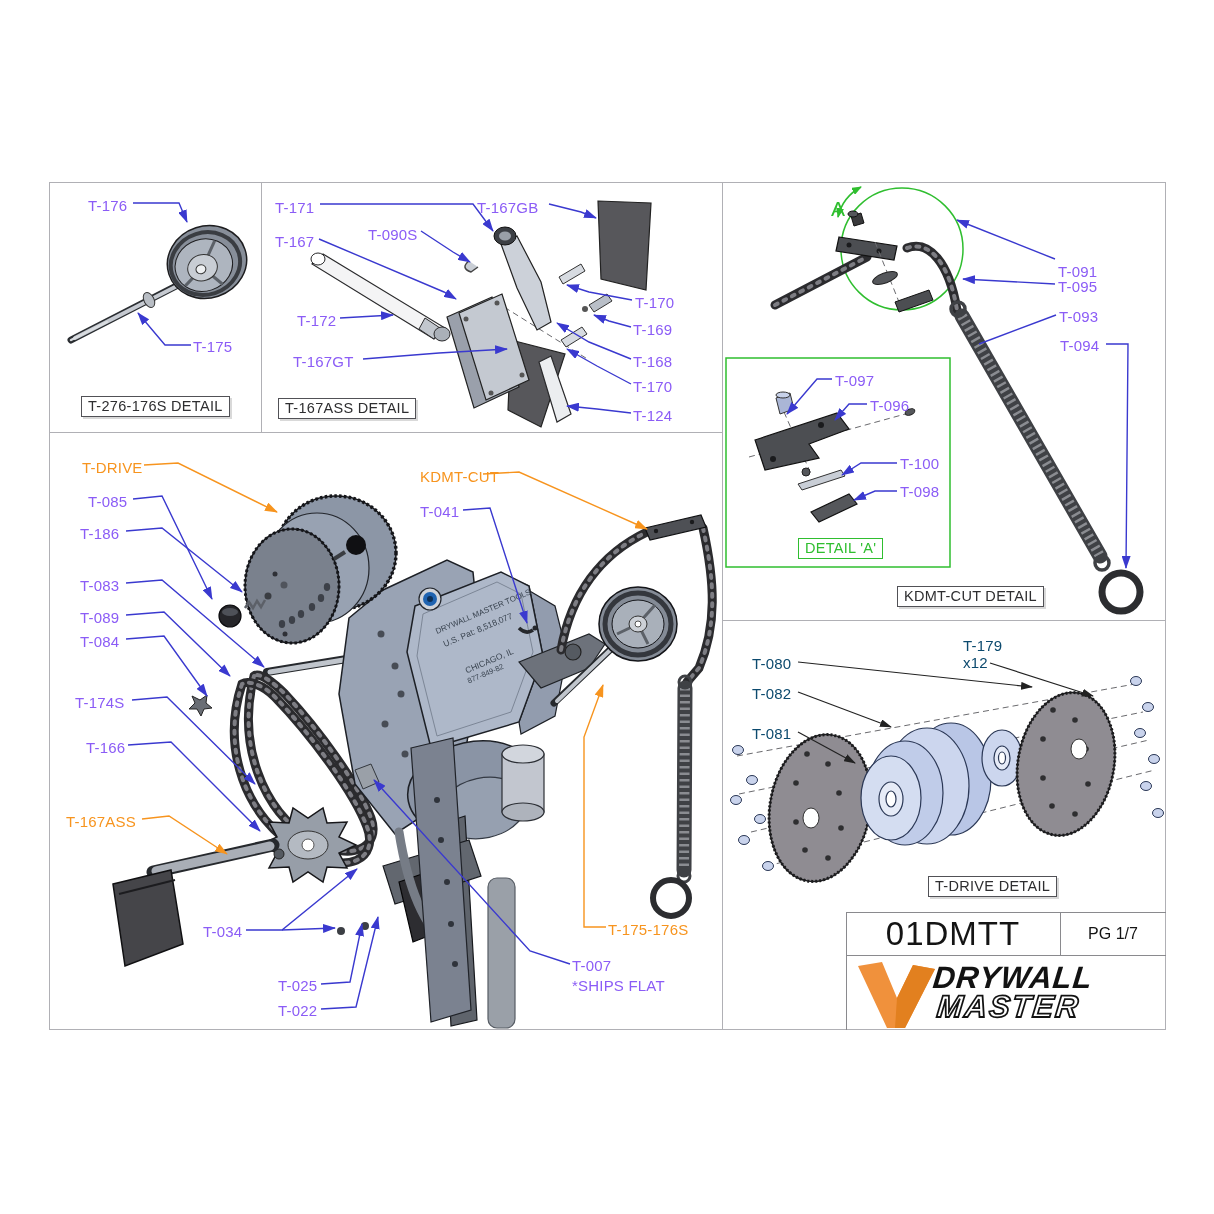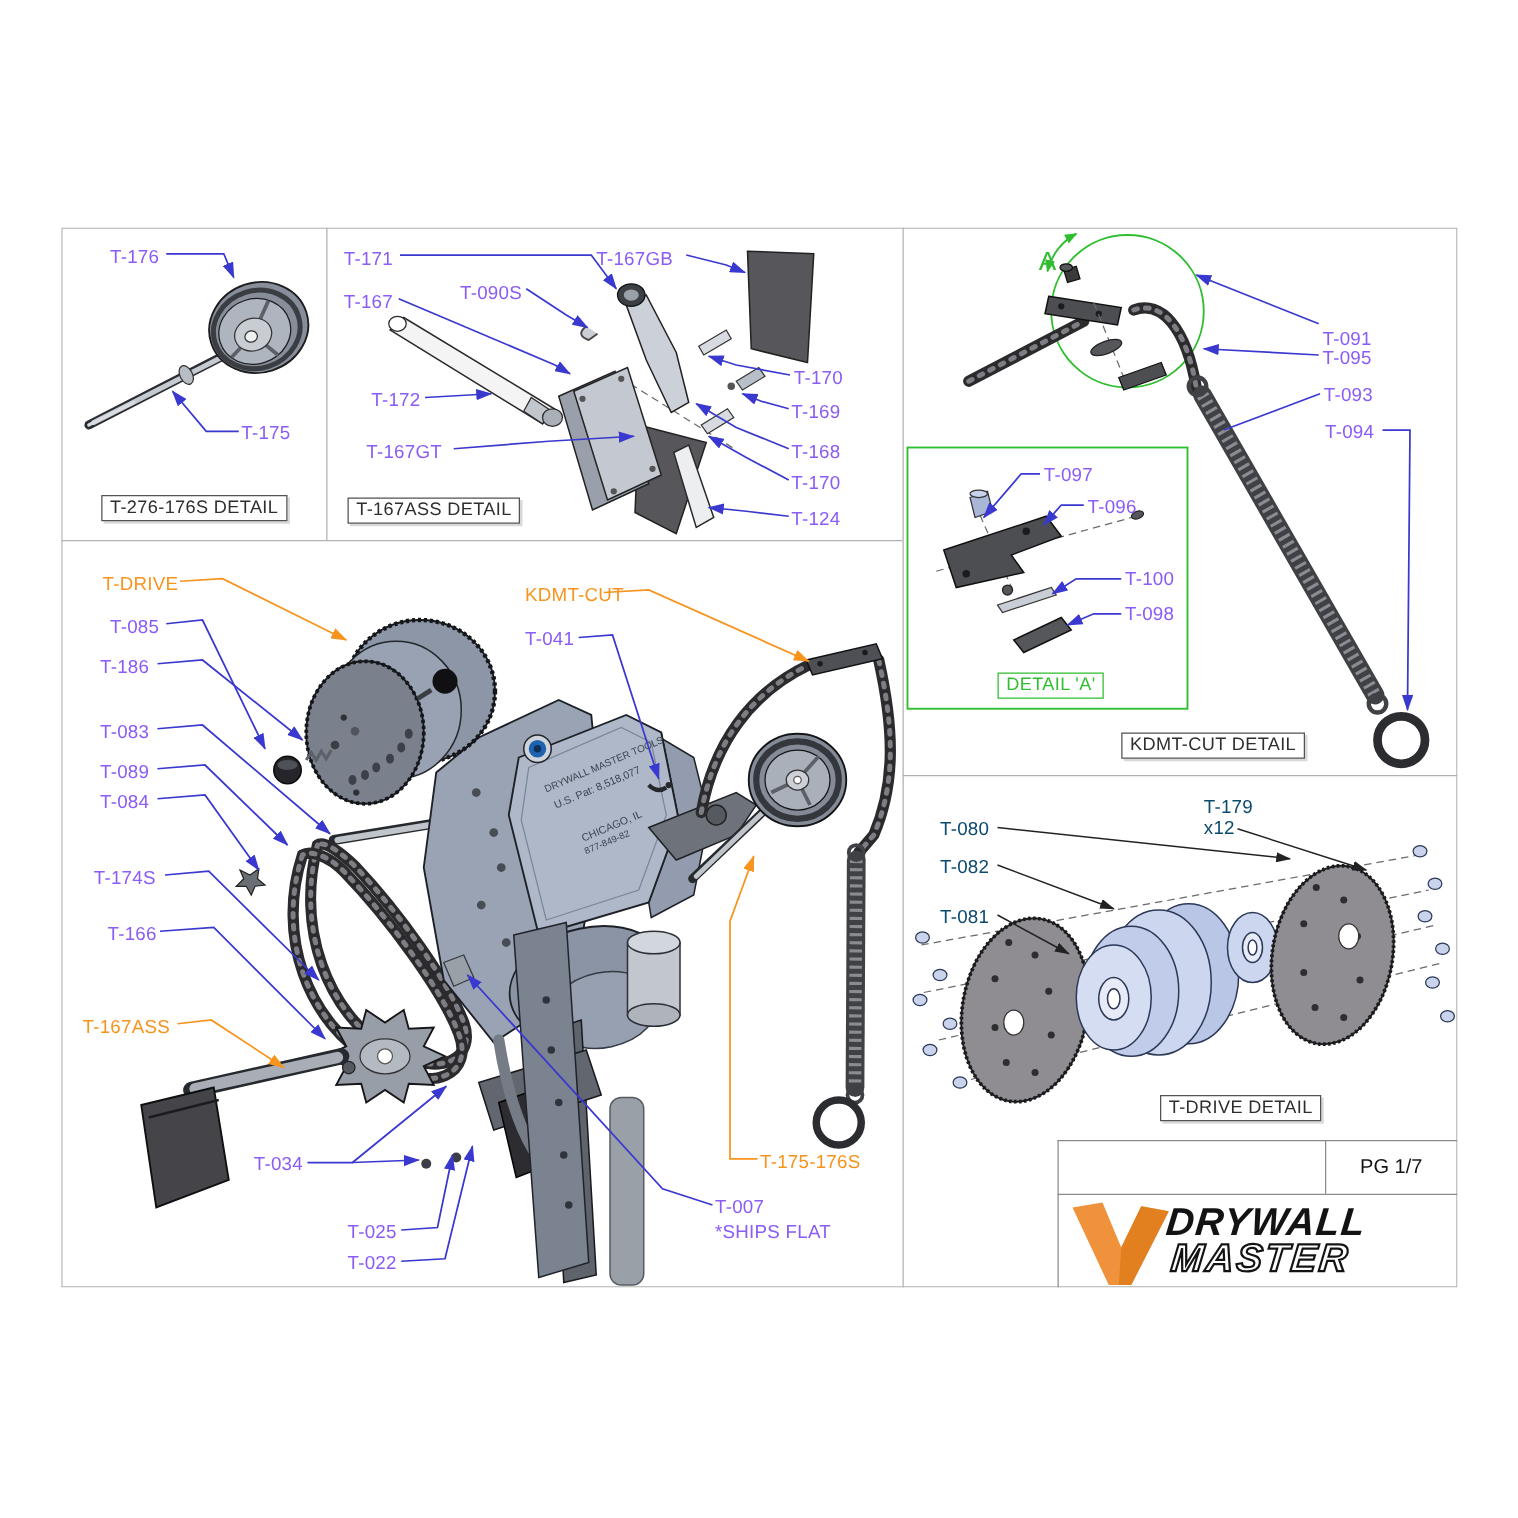--- a/index.html
+++ b/index.html
@@ -415,17 +415,18 @@
 <div class="lbl" style="left:229px;top:794px">T-025</div>
 <div class="lbl" style="left:229px;top:819px">T-022</div>
 <div class="lbl orange" style="left:371px;top:285px">KDMT-CUT</div>
 <div class="lbl" style="left:371px;top:320px">T-041</div>
 <div class="lbl orange" style="left:559px;top:738px">T-175-176S</div>
 <div class="lbl" style="left:523px;top:774px">
   <div>T-007</div>
   <div>*SHIPS FLAT</div>
 </div>
 
+<div class="tb-cell tb-code">01DMTT</div>
 <div class="tb-cell tb-page">PG 1/7</div>
 <div class="brand1">DRYWALL</div>
 <div class="brand2">MASTER</div>
 
 </div>
 
 </body></html>

